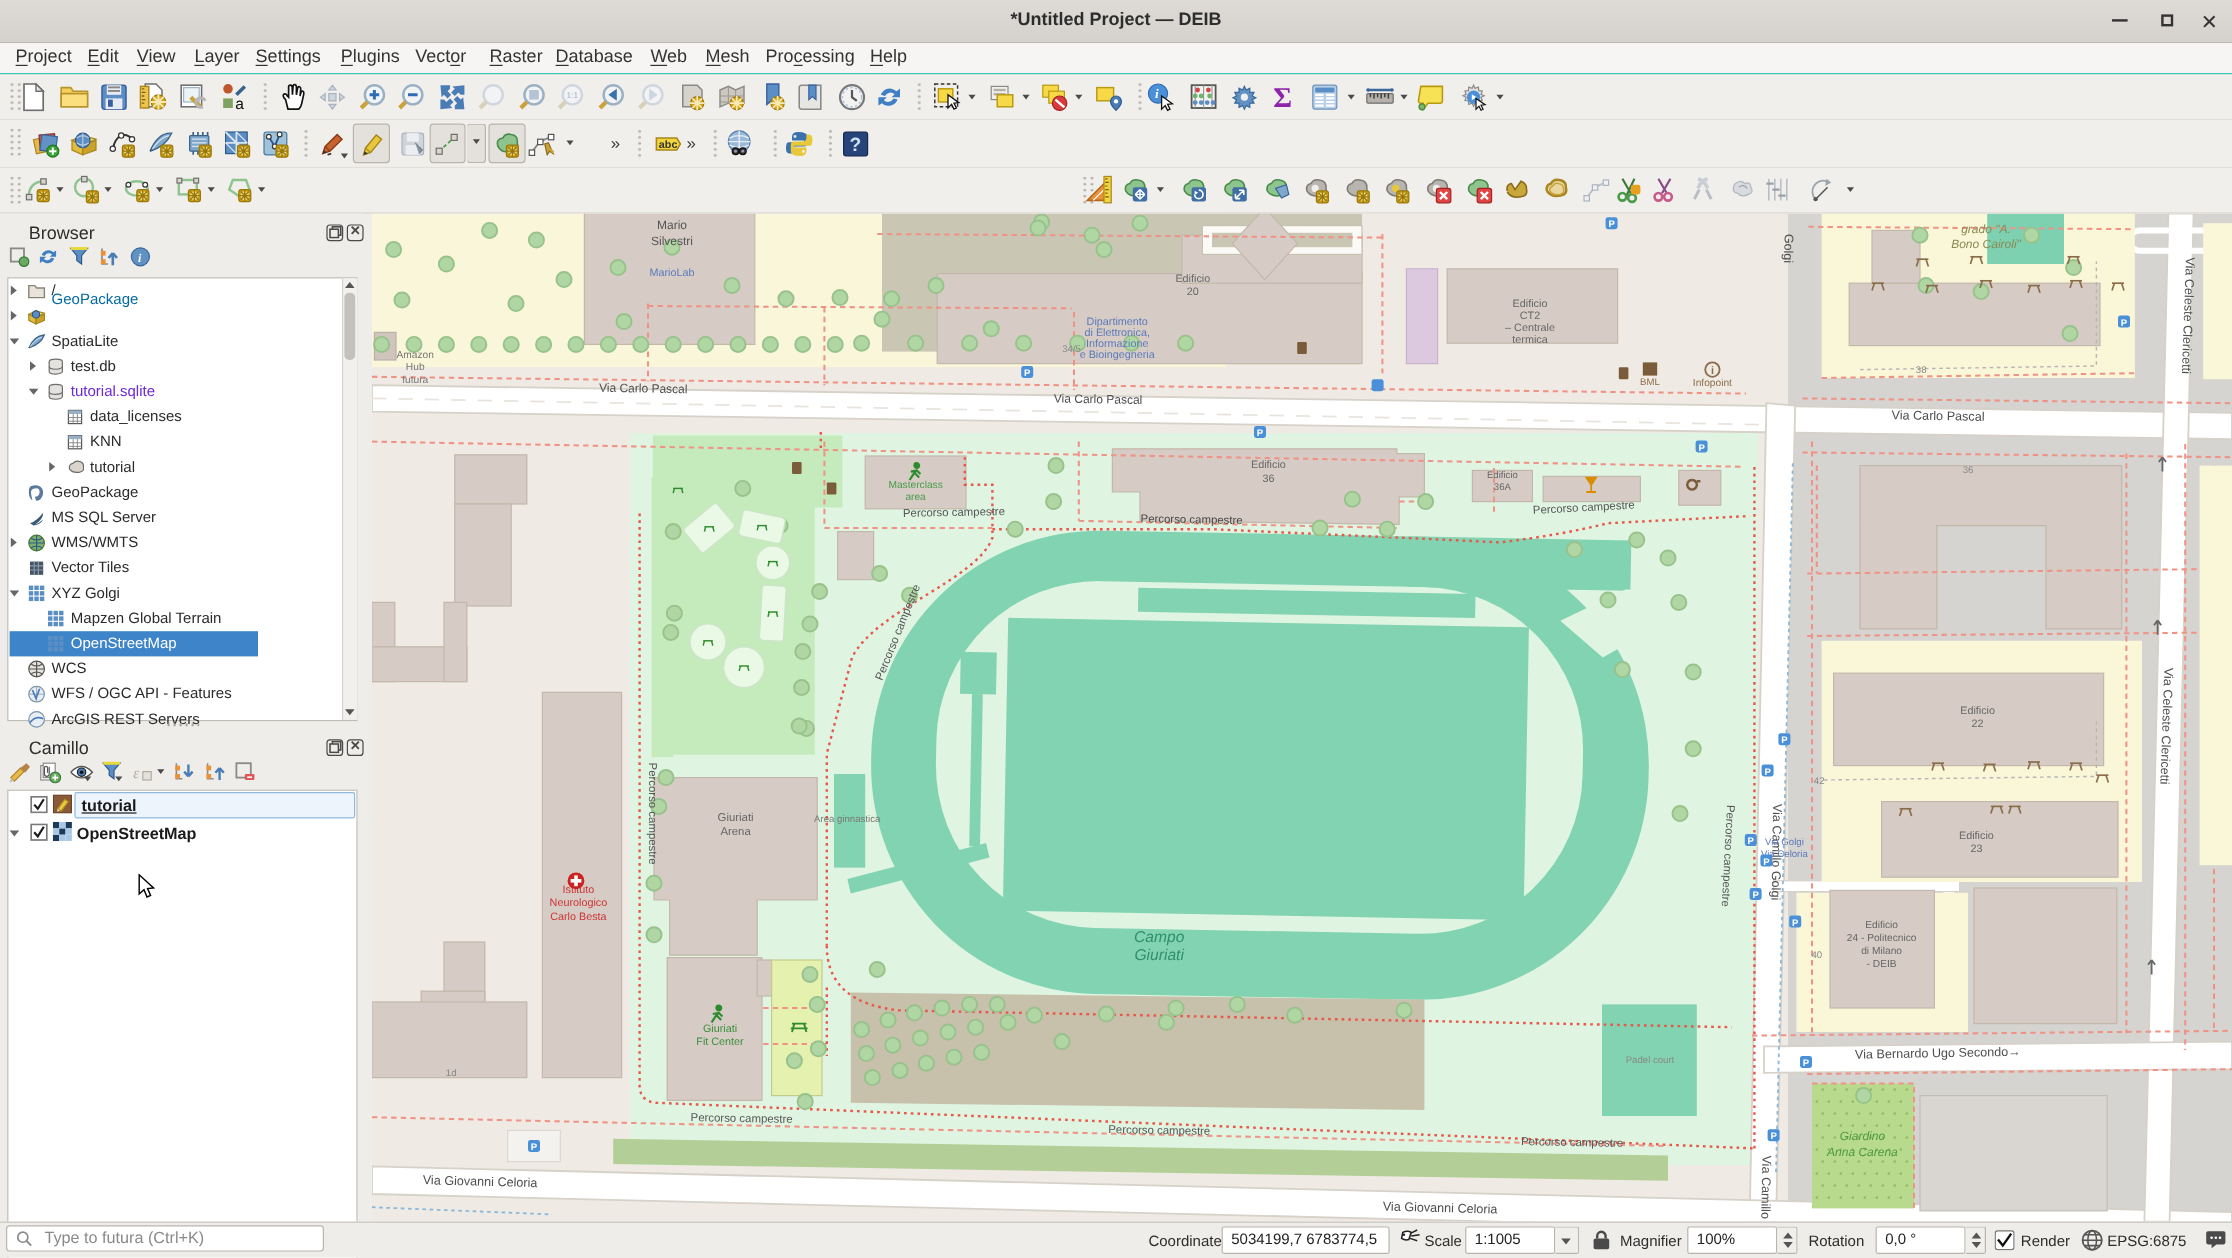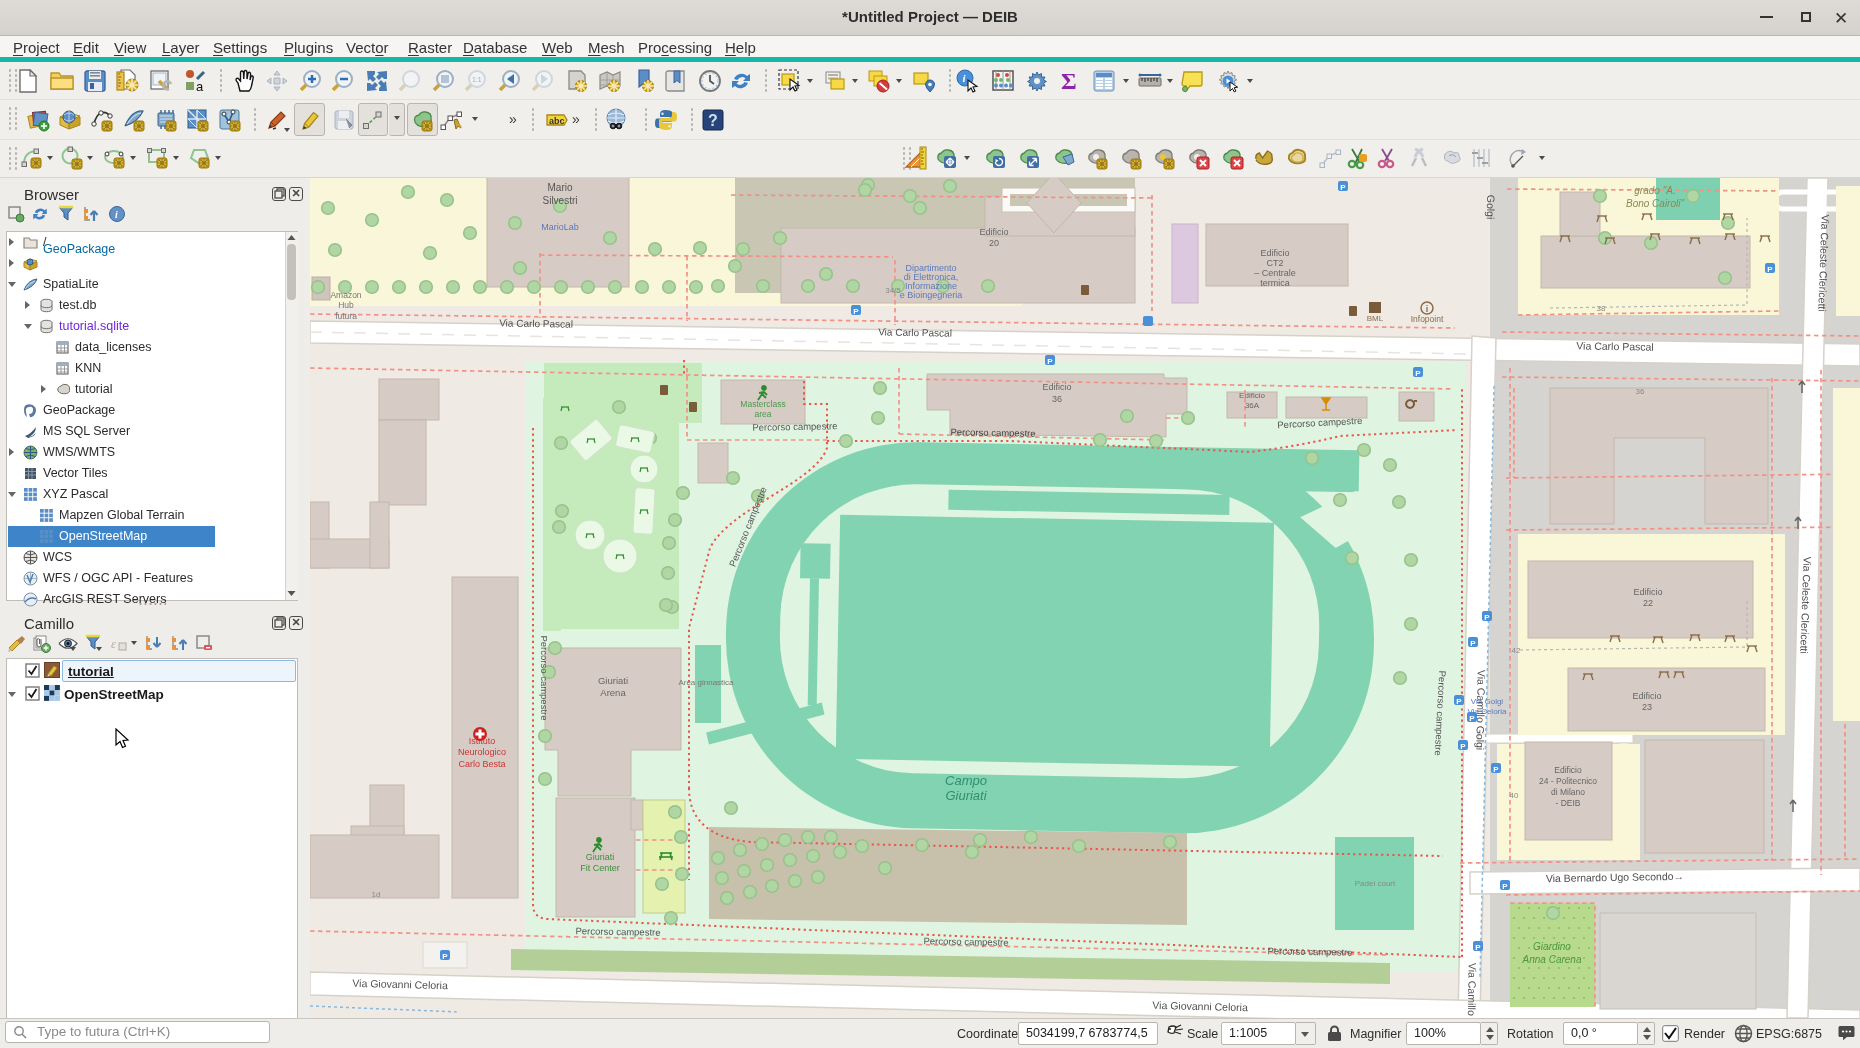--- a/index.html
+++ b/index.html
@@ -3,21 +3,21 @@
 <meta charset="utf-8">
 <style>
 html,body{margin:0;padding:0;width:1860px;height:1048px;overflow:hidden;
  font-family:"Liberation Sans",sans-serif;background:#efedea;position:relative}
 *{box-sizing:border-box}
 #titlebar{position:absolute;left:0;top:0;width:1860px;height:36px;
  background:linear-gradient(#dedbd7,#d5d2cd);border-bottom:1px solid #bdb9b2;
  text-align:center;font-weight:bold;font-size:15px;color:#2d2d2d;line-height:34px}
 .winbtn{position:absolute;color:#333}
 #menubar{position:absolute;left:0;top:36px;width:1860px;height:26px;background:#f6f5f3;
- border-bottom:5px solid #14b8a6;font-size:15px;color:#333}
+ border-bottom:1px solid #14b8a6;font-size:15px;color:#333}
 #menubar span{position:absolute;top:3px}
 #menubar u{text-decoration:underline;text-underline-offset:2px}
 .tbar{position:absolute;left:0;width:1860px;background:#f1efec}
 #tb1{top:62px;height:38px;border-bottom:1px solid #e3e0db}
 #tb2{top:100px;height:40px;border-bottom:1px solid #e3e0db}
 #tb3{top:140px;height:38px;border-bottom:1px solid #d8d5d0}
 .ic{position:absolute;top:7px;width:24px;height:24px}
 #tb2 .ic{top:8px}
 #tb3 .ic{top:6px}
 .dd{position:absolute;width:0;height:0;border-left:3.5px solid transparent;border-right:3.5px solid transparent;border-top:4.5px solid #4a4a4a}
@@ -668,21 +668,21 @@
         <rect x="5.6" y="1" width="3.7" height="3.7"></rect>
         <rect x="10.2" y="1" width="3.7" height="3.7"></rect>
         <rect x="1" y="5.6" width="3.7" height="3.7"></rect>
         <rect x="5.6" y="5.6" width="3.7" height="3.7"></rect>
         <rect x="10.2" y="5.6" width="3.7" height="3.7"></rect>
         <rect x="1" y="10.2" width="3.7" height="3.7"></rect>
         <rect x="5.6" y="10.2" width="3.7" height="3.7"></rect>
         <rect x="10.2" y="10.2" width="3.7" height="3.7"></rect>
       </g>
     </svg>
-    <div class="trow" style="left:43px;top:309px;color:#2b2b2b">XYZ Pascal</div>
+    <div class="trow" style="left:43px;top:309px;color:#2b2b2b">XYZ Golgi</div>
     <svg style="position:absolute;left:39px;top:330px" width="15" height="15" viewBox="0 0 15 15">
       <g fill="#5b8ec4">
         <rect x="1" y="1" width="3.7" height="3.7"></rect>
         <rect x="5.6" y="1" width="3.7" height="3.7"></rect>
         <rect x="10.2" y="1" width="3.7" height="3.7"></rect>
         <rect x="1" y="5.6" width="3.7" height="3.7"></rect>
         <rect x="5.6" y="5.6" width="3.7" height="3.7"></rect>
         <rect x="10.2" y="5.6" width="3.7" height="3.7"></rect>
         <rect x="1" y="10.2" width="3.7" height="3.7"></rect>
         <rect x="5.6" y="10.2" width="3.7" height="3.7"></rect>

